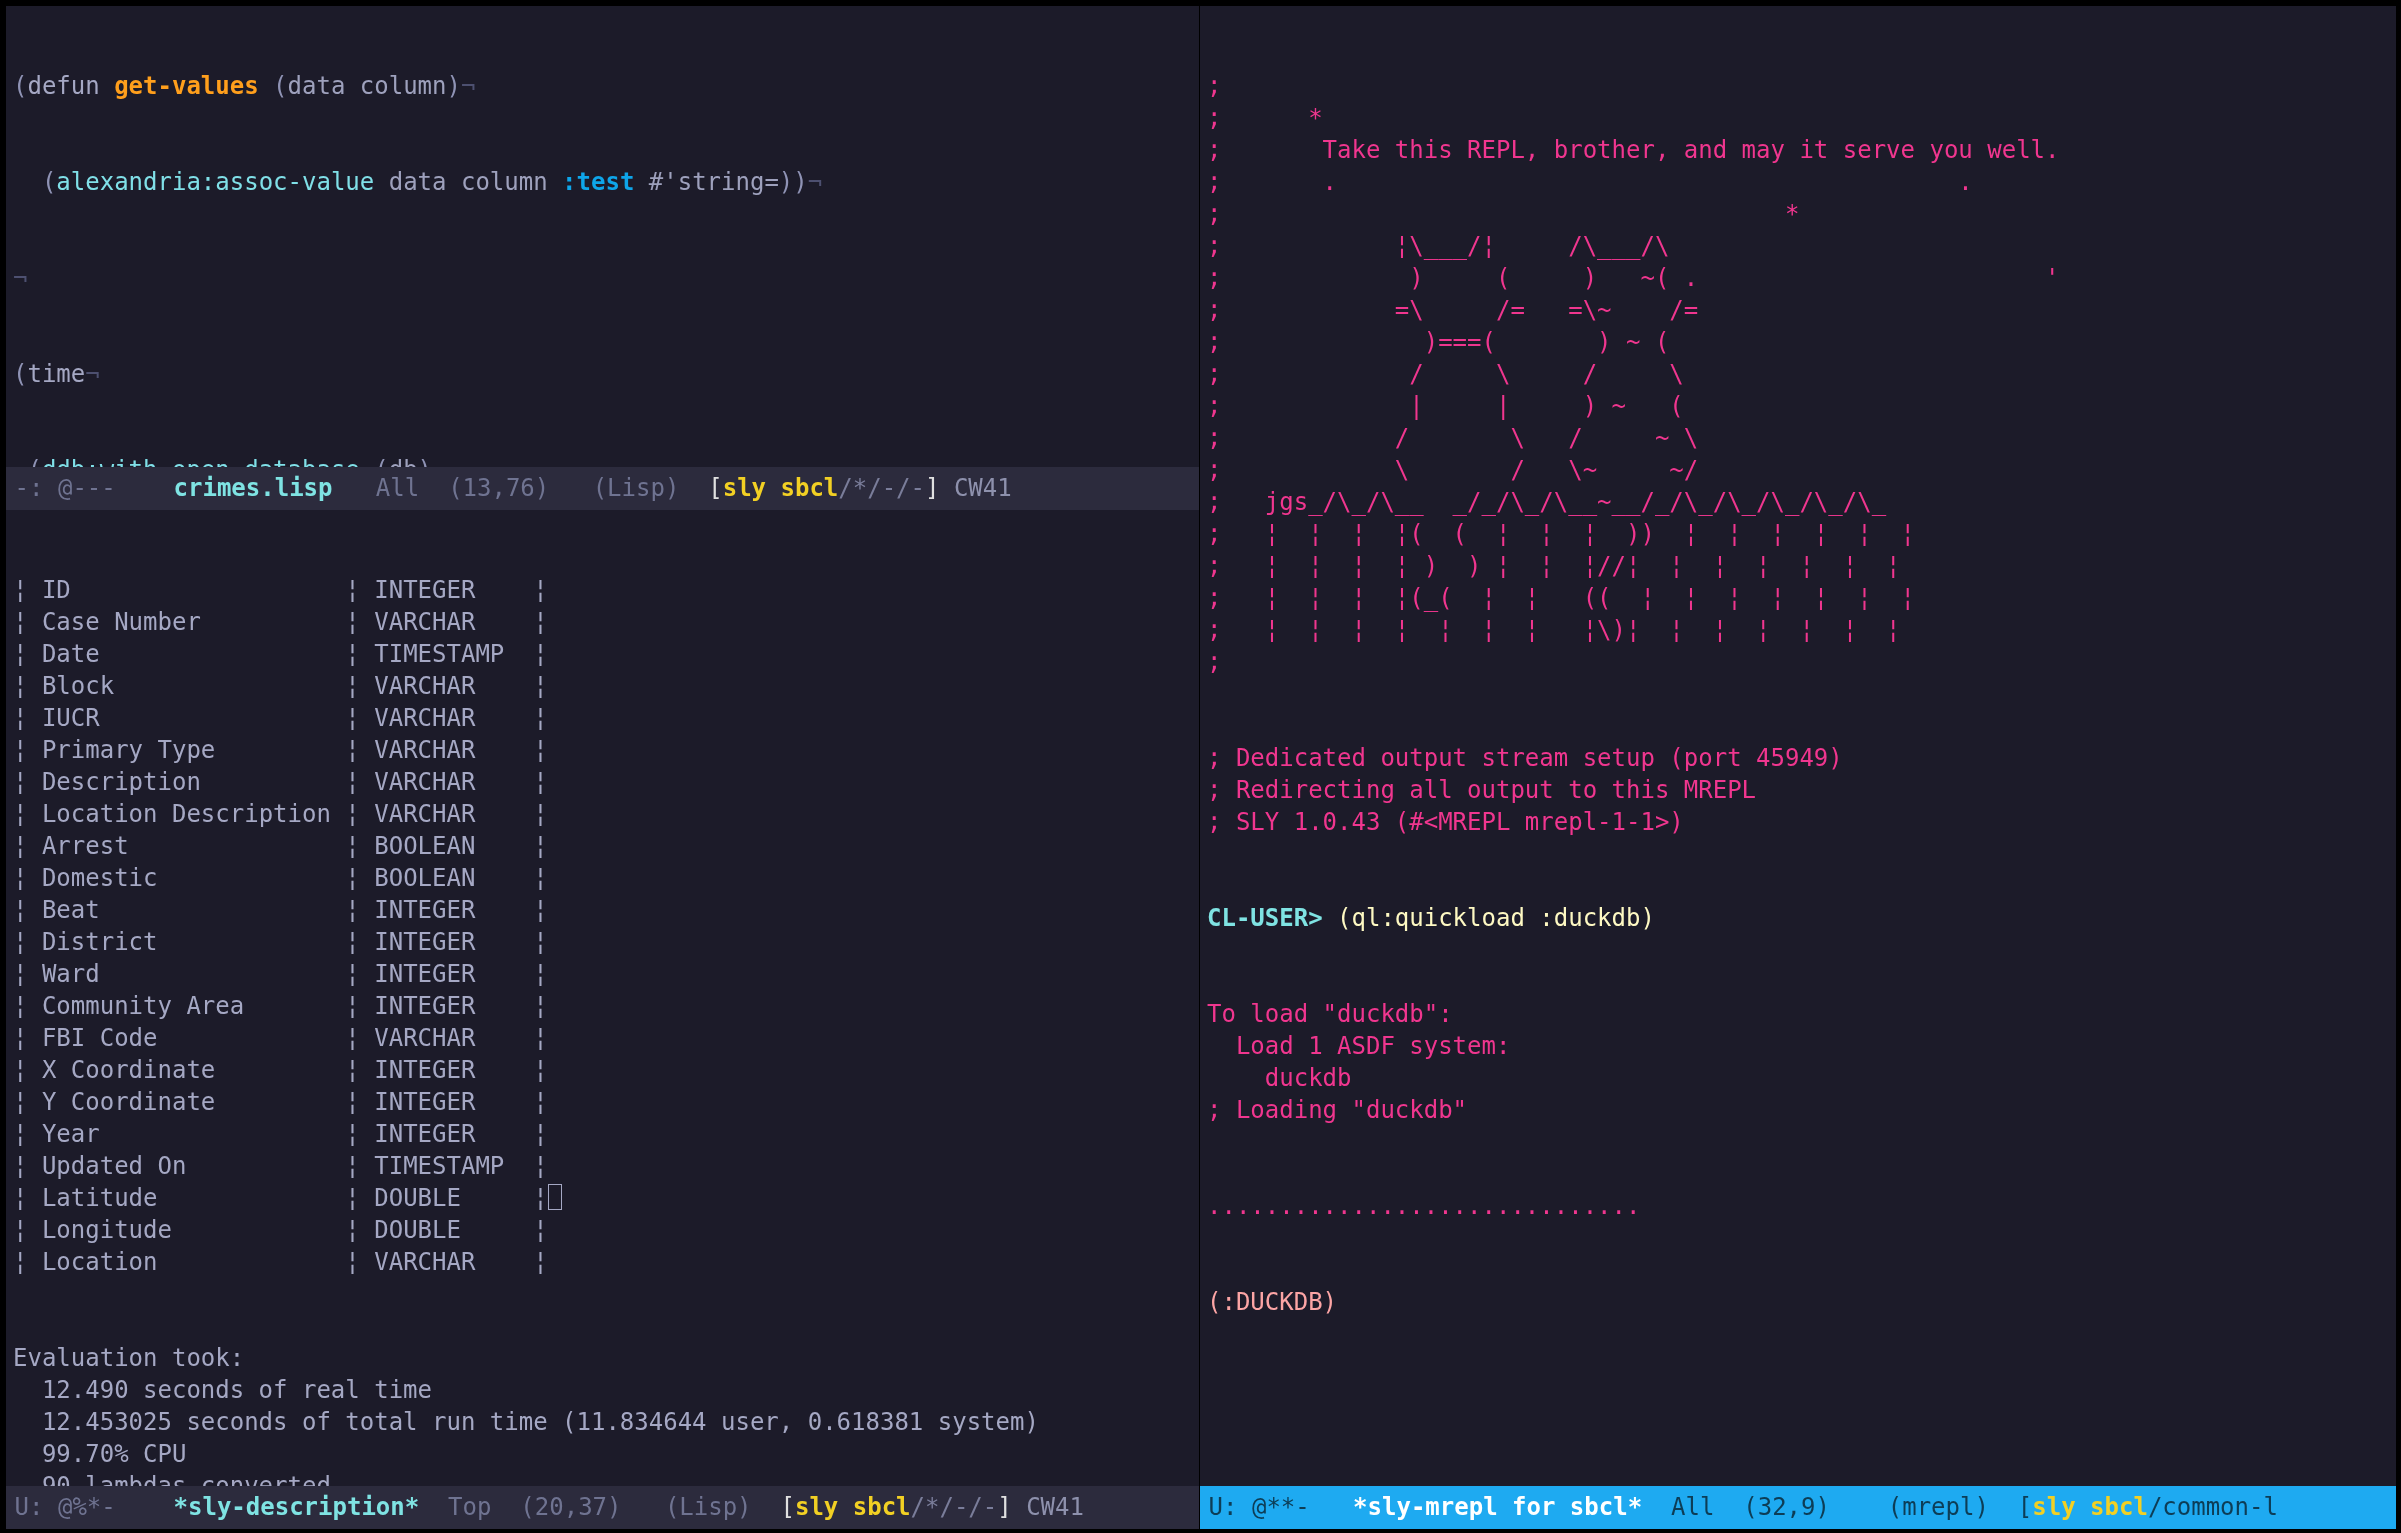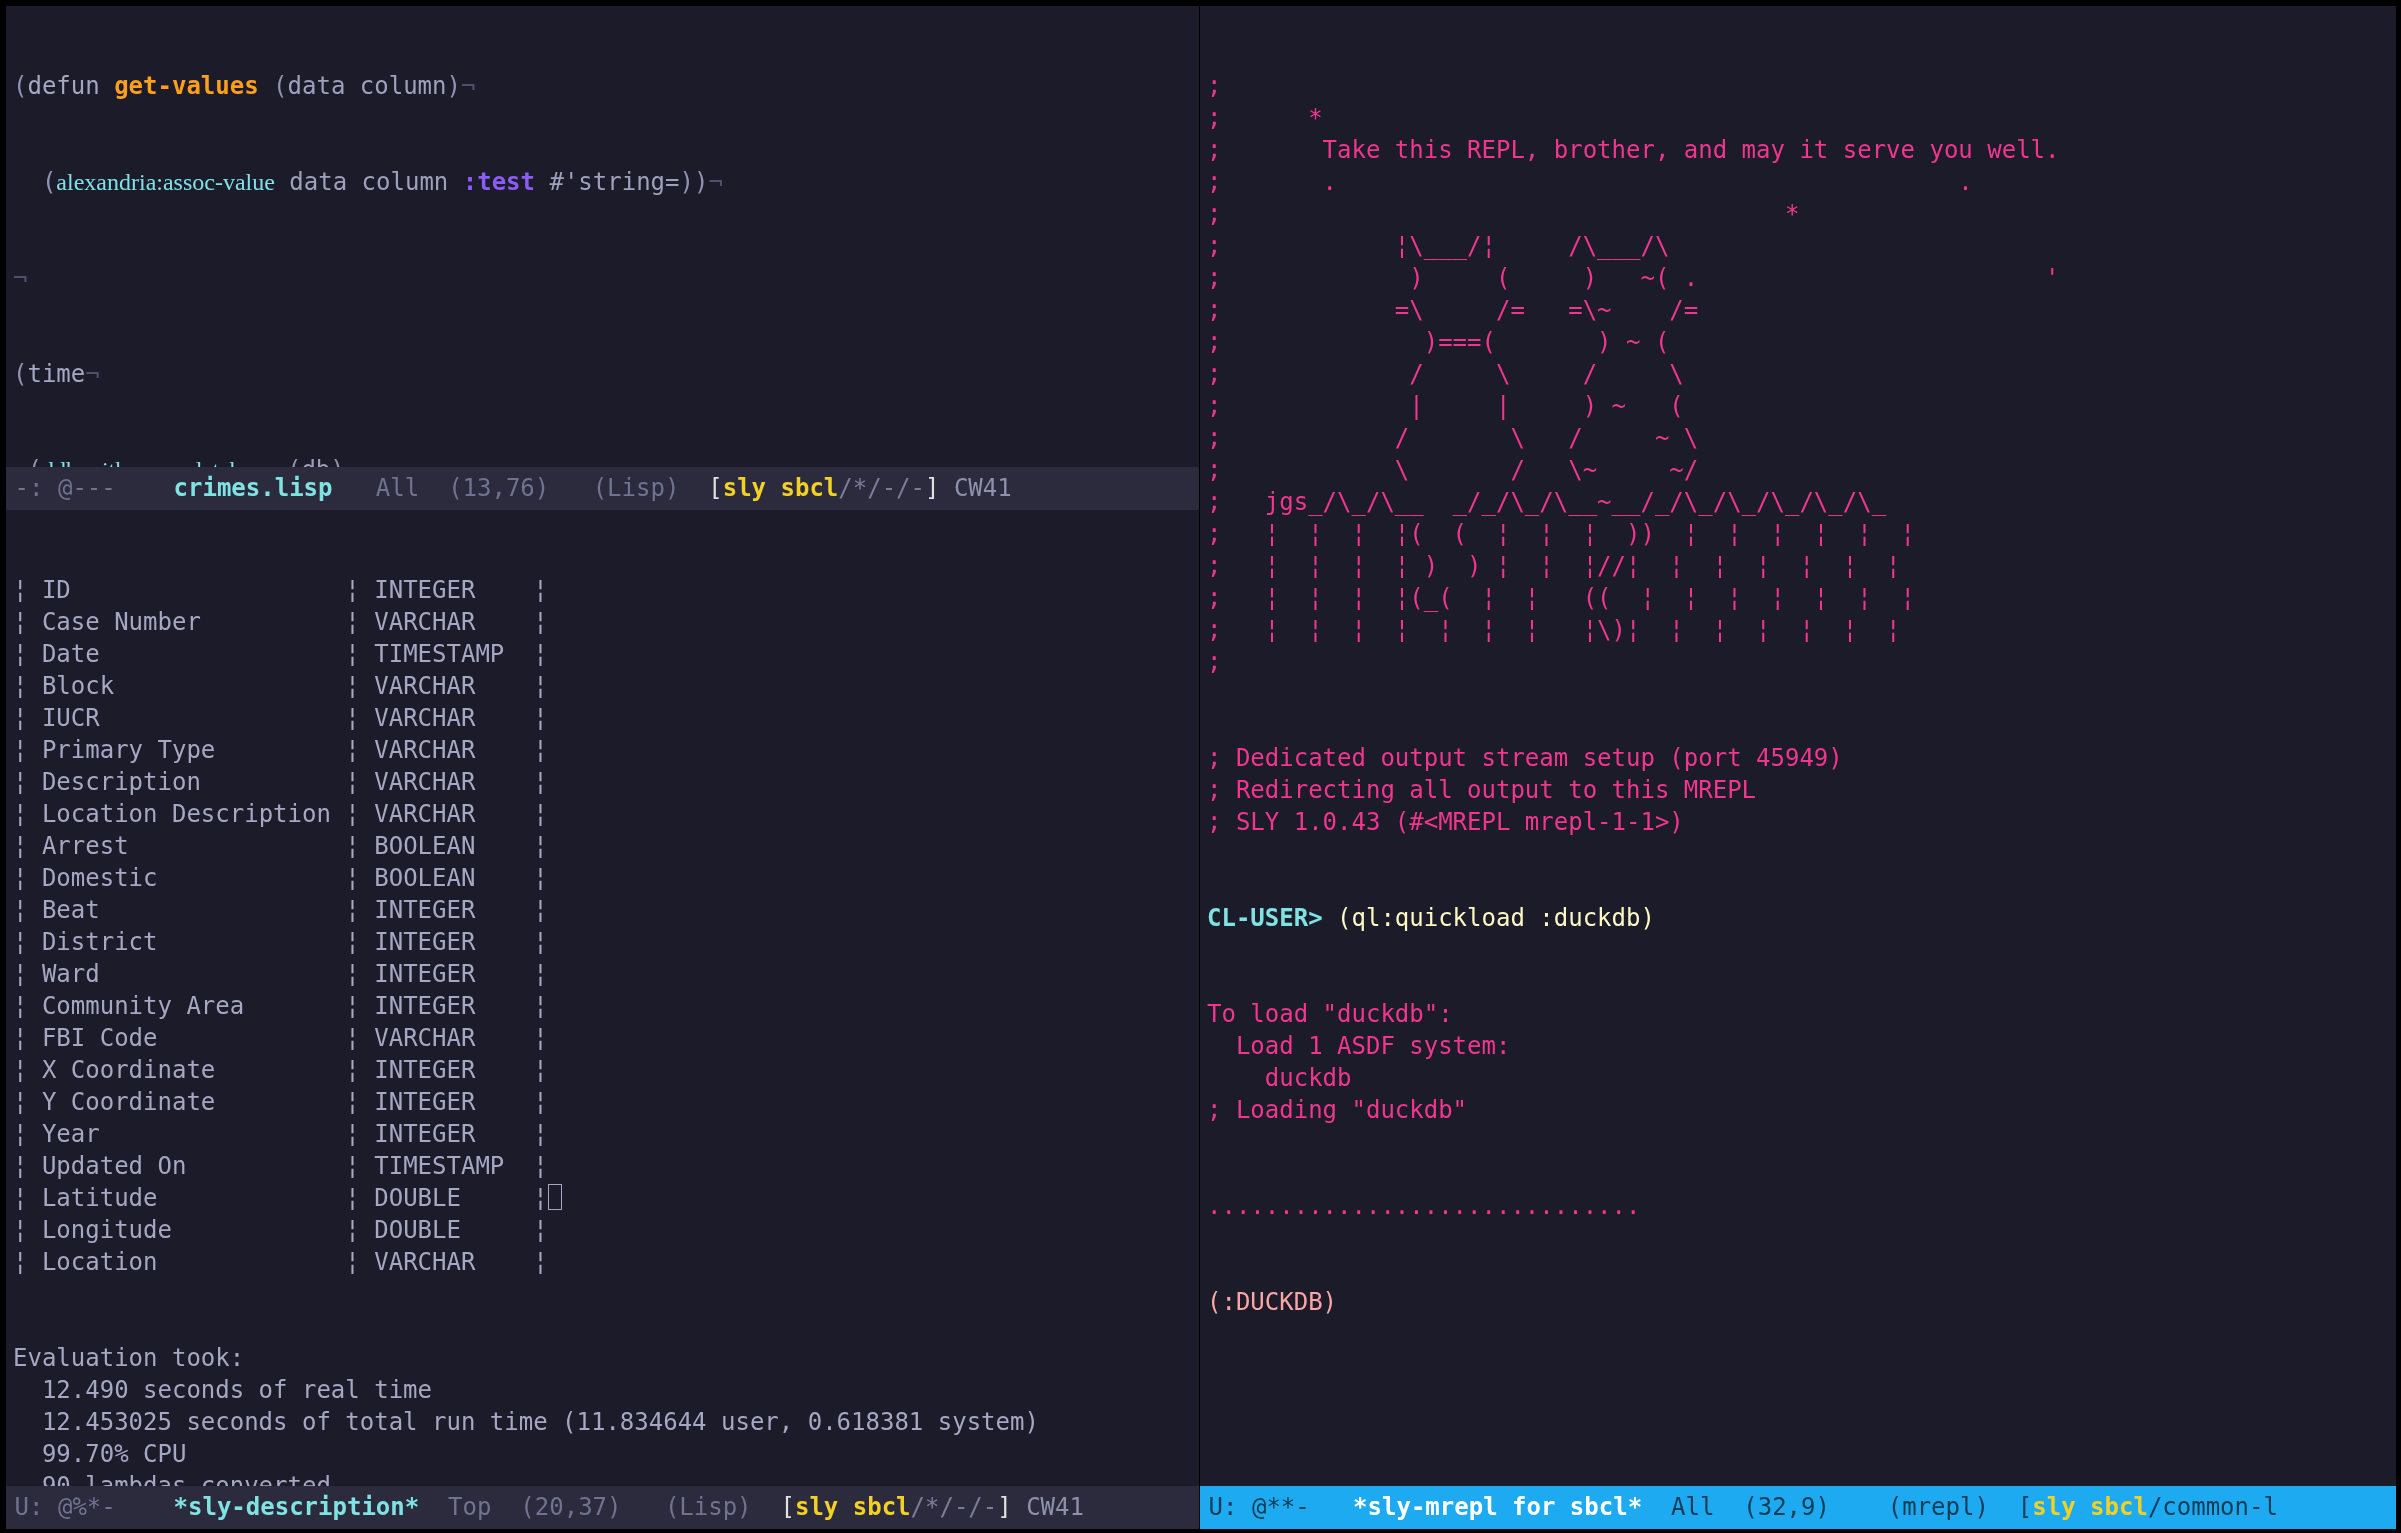--- a/index.html
+++ b/index.html
@@ -63,22 +63,22 @@
   .ml-sly { color: #f2d024; font-weight: bold; }
   .ml-slash { color: #7a7d9a; font-weight: normal; }
   .ml-active .ml-dim, .ml-active .ml-dim2 { color: #0d3d56; }
   .ml-active .ml-sly-br { color: #0d3d56; }
   .ml-active .ml-slash { color: #0d3d56; }
 
   
   .c-paren   { color: #8f93b5; }
   .c-def     { color: #a5a8c4; }
   .c-fname   { color: #ff9f1c; font-weight: bold; }
-  .c-fn      { color: #80e0e8; font-family: Liberation Serif, serif; }
-  .c-kw      { color: #8b5cf6; font-weight: bold; }
+  .c-fn      { color: #80e0e8; }
+  .c-kw      { color: #0ea5e9; font-weight: bold; }
   .c-var     { color: #9ea1bd; }
   .c-nl      { color: #4d5070; }
   .c-comment { color: #f0368f; }
   .c-prompt  { color: #7fe3e3; font-weight: bold; }
   .c-input   { color: #fef9c3; }
   .c-out     { color: #f0368f; }
   .c-val     { color: #fca5a5; }
   .c-plain   { color: #a5a8c4; }
   .cursor-box {
     display: inline-block;

